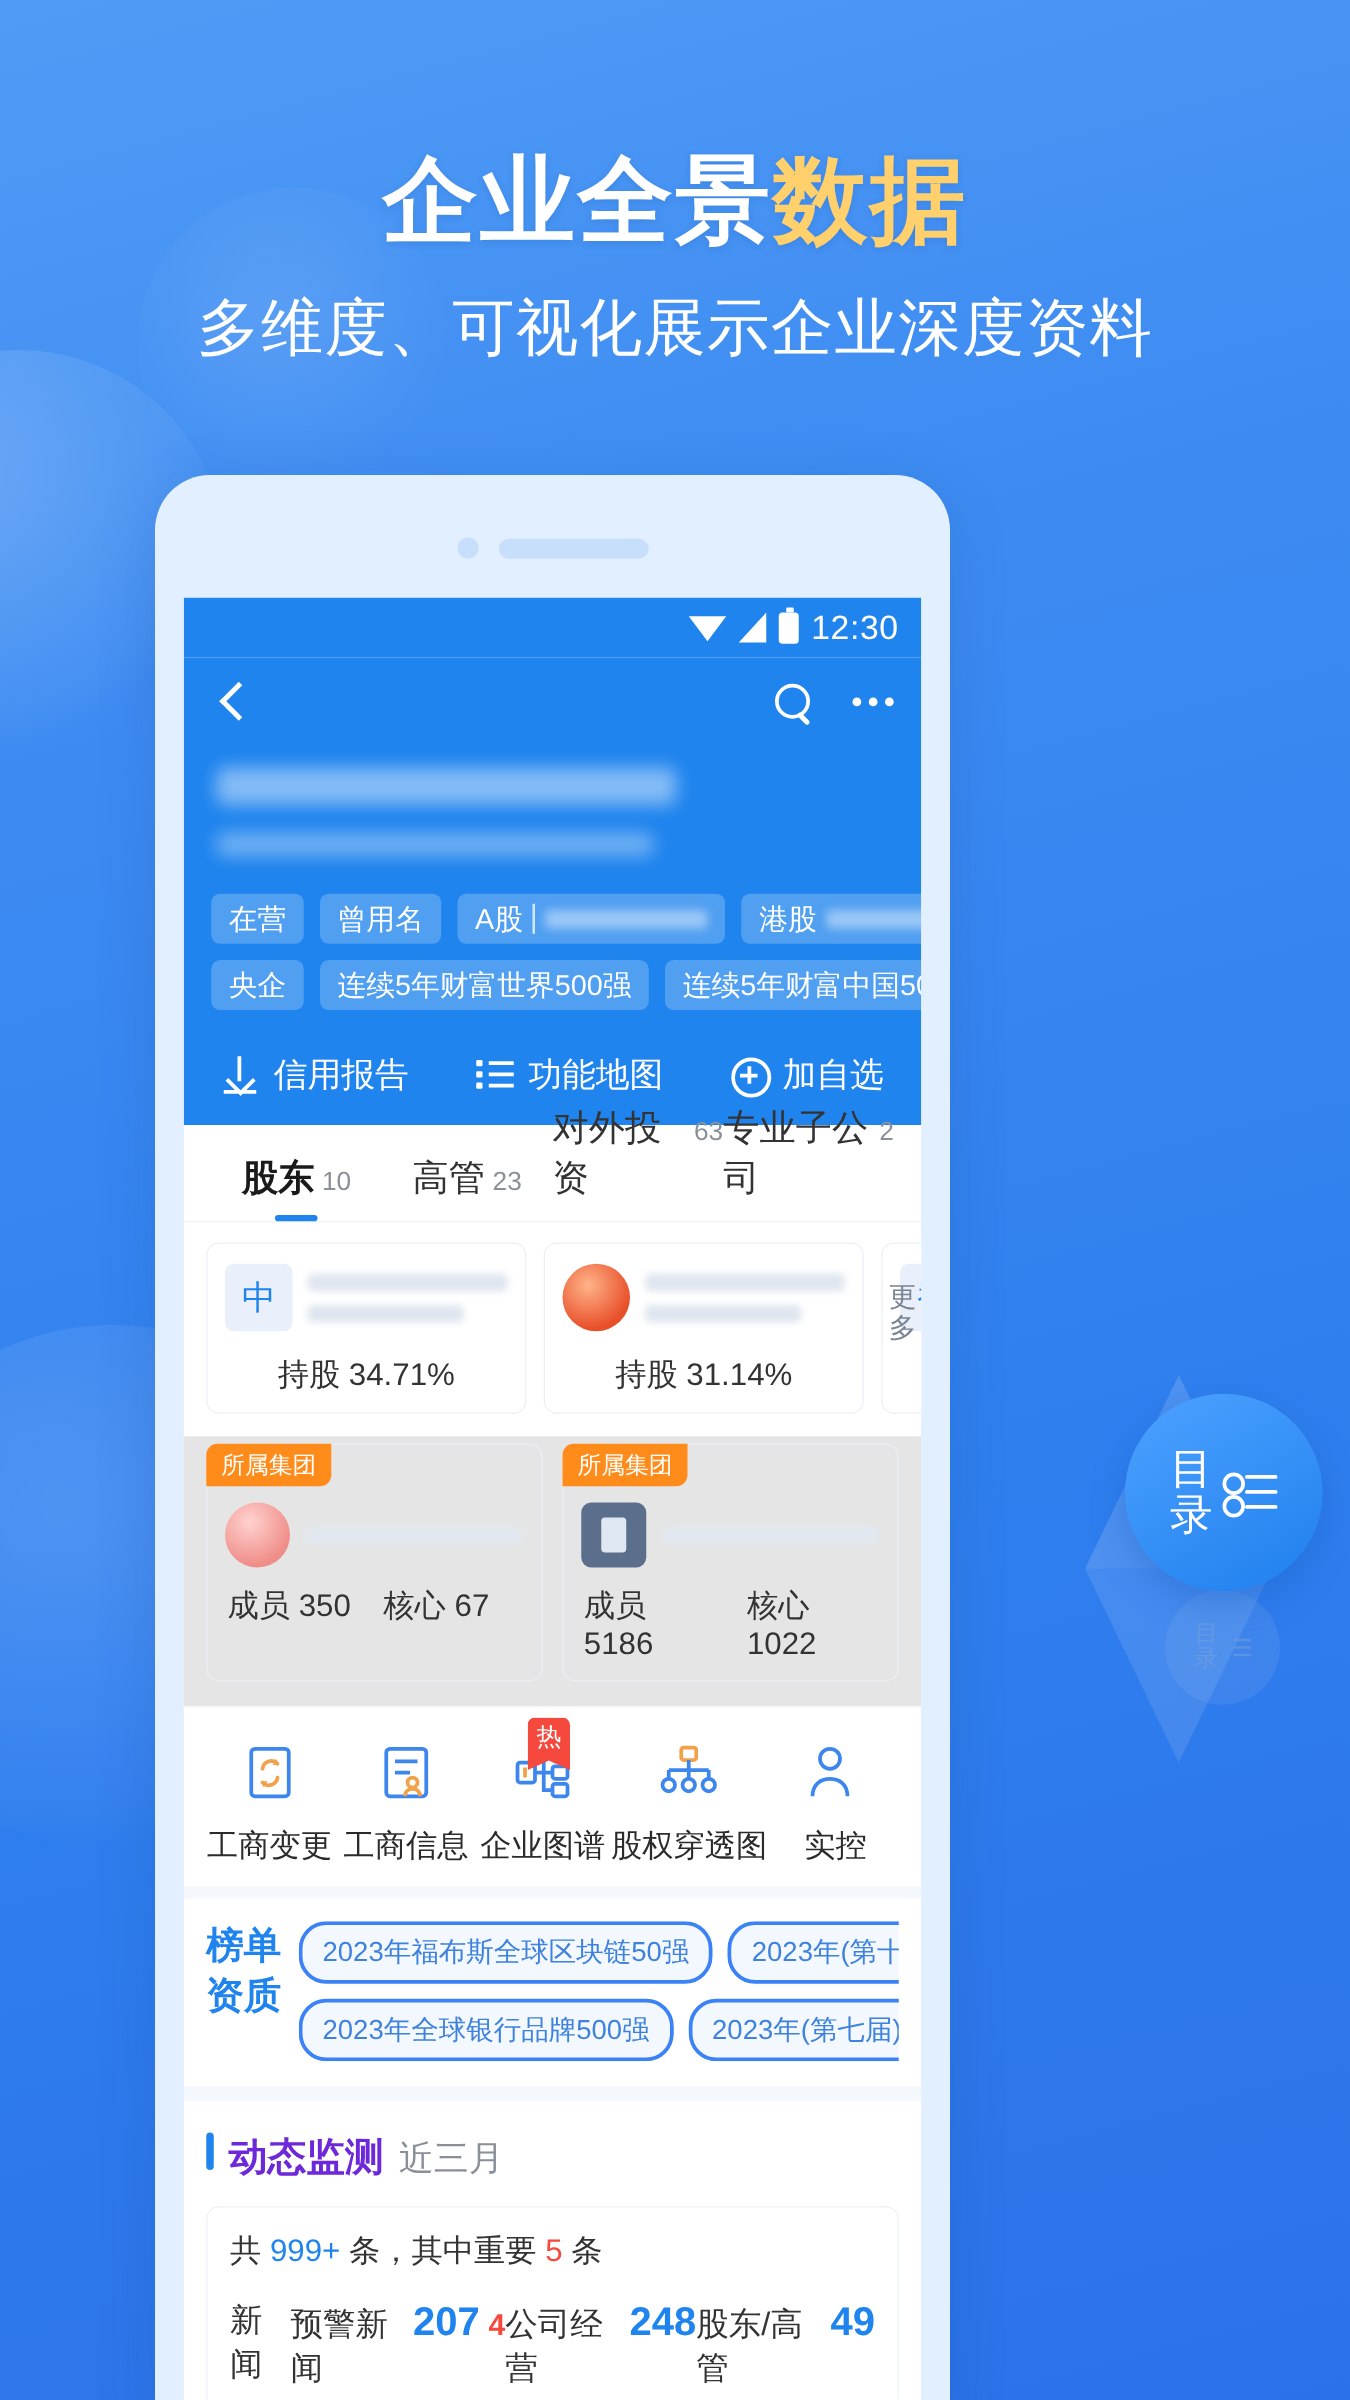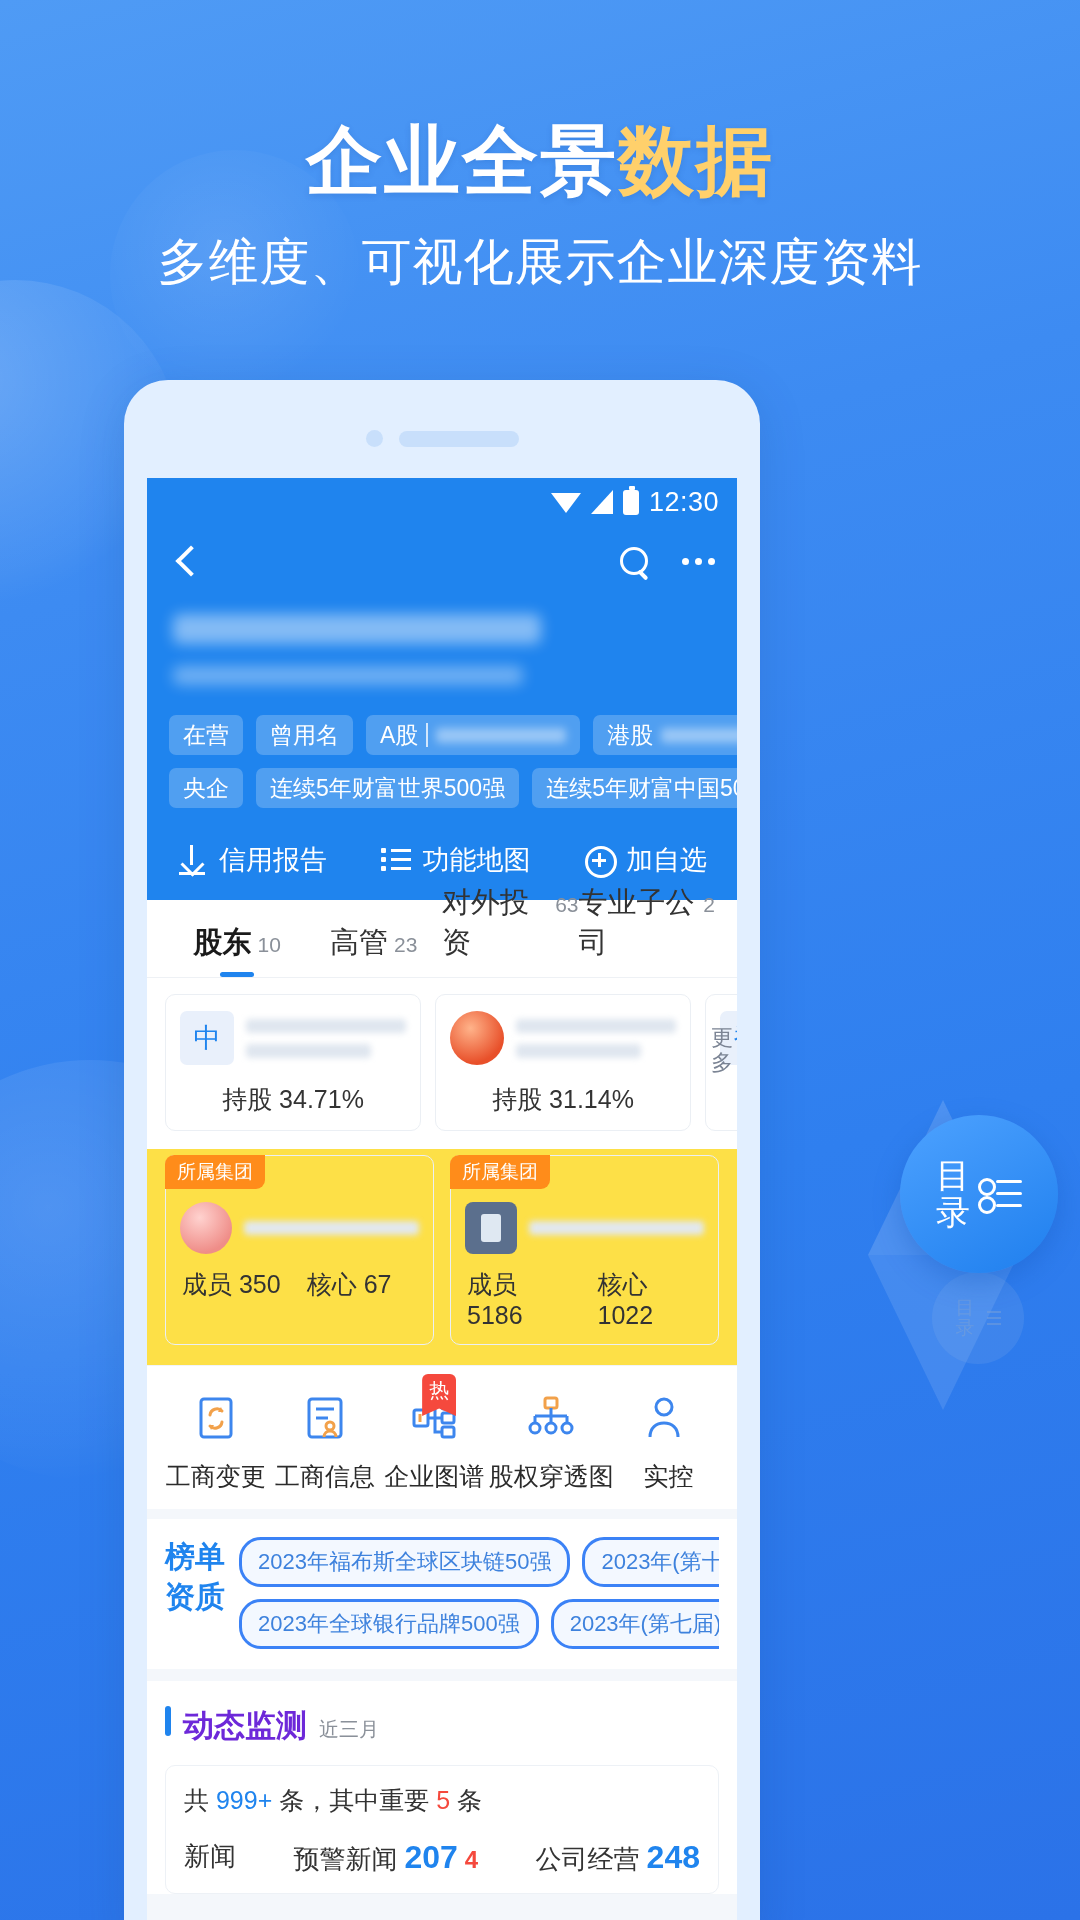--- a/index.html
+++ b/index.html
@@ -109,21 +109,21 @@
              font-size:27px; color:#1f84ee; background:#e9f0fb; }
   .sh-logo.red { background:radial-gradient(circle at 38% 32%, #ffb38a, #e8502a 70%); border-radius:50%; }
   .sh-name { flex:1; }
   .sh-name span { display:block; height:14px; border-radius:4px; background:#dfe6ef; filter:blur(3px); }
   .sh-name span:nth-child(2){ margin-top:11px; width:78%; }
   .sh-hold { margin-top:18px; text-align:center; font-size:25px; color:#333; }
   .more-side { position:absolute; right:4px; top:42%; transform:translateY(-50%); width:26px; font-size:22px;
                color:#7b8494; line-height:1.15; text-align:right; }
 
   
-  .grp-wrap { background:#fde047; padding:6px 18px 20px; display:flex; gap:16px; }
+  .grp-wrap { background:#e5e5e5; padding:6px 18px 20px; display:flex; gap:16px; }
   .grp-card { flex:1; border:1px solid #ebeff4; border-radius:10px; padding:0 0 14px; position:relative; }
   .grp-badge { position:absolute; left:-1px; top:-1px; background:#ff8c1a; color:#fff; font-size:19px;
                padding:4px 12px; border-radius:9px 0 9px 0; }
   .grp-body { display:flex; align-items:center; gap:12px; padding:46px 14px 0; }
   .grp-logo { width:52px; height:52px; border-radius:50%; flex:none; }
   .grp-logo.pink { background:radial-gradient(circle at 38% 30%, #ffd2cf, #ef8d88 72%); }
   .grp-logo.blue { background:#5b6f8d; border-radius:8px; position:relative; }
   .grp-logo.blue:after{content:"";position:absolute;left:16px;top:12px;width:20px;height:28px;background:#dfe8f2;border-radius:3px;}
   .grp-blur { flex:1; height:14px; border-radius:4px; background:#e2e8f0; filter:blur(3px); }
   .grp-stats { display:flex; gap:26px; padding:14px 16px 0; font-size:25px; color:#333; }
@@ -144,21 +144,21 @@
   .rank-tags { display:flex; flex-direction:column; gap:12px; overflow:hidden; }
   .rank-line { display:flex; gap:12px; }
   .rank-tag { border:3px solid #3b82f6; background:#f3f8ff; color:#3e82dd; font-size:22px;
               border-radius:22px; padding:7px 16px; white-space:nowrap; }
 
   
   .monitor { background:#fff; margin-top:12px; padding:24px 18px 0; }
   .mon-head { display:flex; align-items:baseline; gap:12px; }
   .mon-bar { width:6px; height:30px; background:#1f84ee; border-radius:3px; }
   .mon-title { font-size:31px; font-weight:bold; color:#6d28d9; }
-  .mon-sub { font-size:20px; color:#8a9099; }
+  .mon-sub { font-size:28px; color:#8a9099; }
   .mon-box { margin-top:18px; border:1px solid #edf1f6; border-radius:10px; padding:18px 18px 0; }
   .mon-count { font-size:25px; color:#333; }
   .mon-count .n { color:#1f84ee; } .mon-count .r { color:#f5493d; }
   .mon-tabs { display:flex; justify-content:space-between; padding:22px 0 16px; font-size:26px; color:#333; }
   .mon-tabs span { display:flex; gap:7px; align-items:baseline; }
   .mon-tabs .n { color:#1f84ee; font-size:32px; }
   .mon-tabs .r { color:#f5493d; font-size:24px; }
 
   
   .fab { position:absolute; right:22px; top:1115px; width:158px; height:158px; border-radius:50%;
@@ -457,20 +457,24 @@
             </span>
           <span>
               <b style="font-weight:400">预警新闻</b>
               <b class="n">207</b>
               <b class="r">4</b>
             </span>
           <span>
               <b style="font-weight:400">公司经营</b>
               <b class="n">248</b>
             </span>
+          <span>
+              <b style="font-weight:400">股东/高管</b>
+              <b class="n">49</b>
+            </span>
         </div>
       </div>
     </div>
   </div>
 </div>
 
 <div class="fab-ghost">
   <span class="gt">目<br>录</span>
   <span class="gi">
       <i></i>

